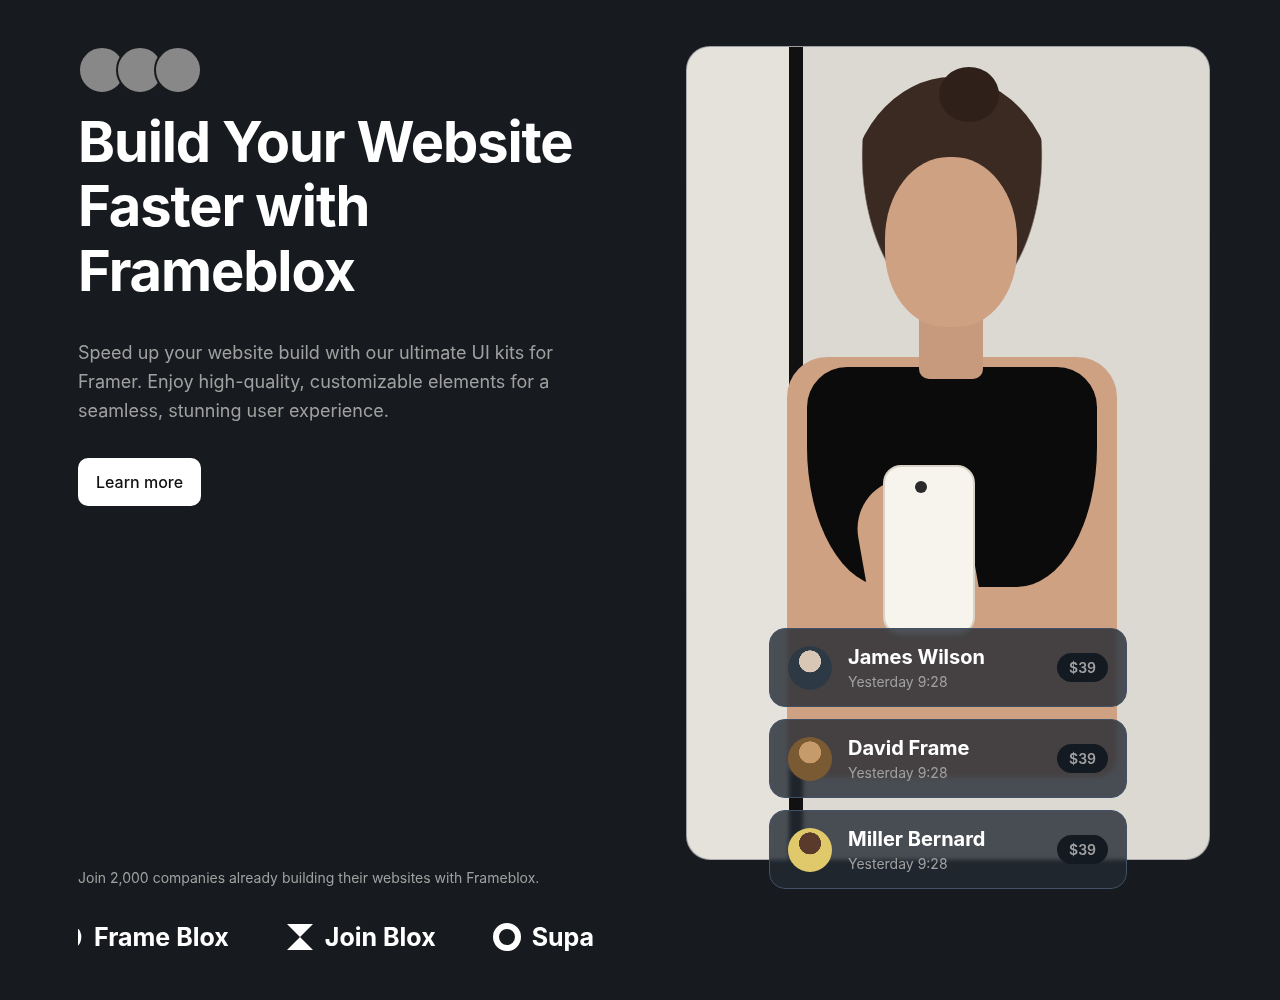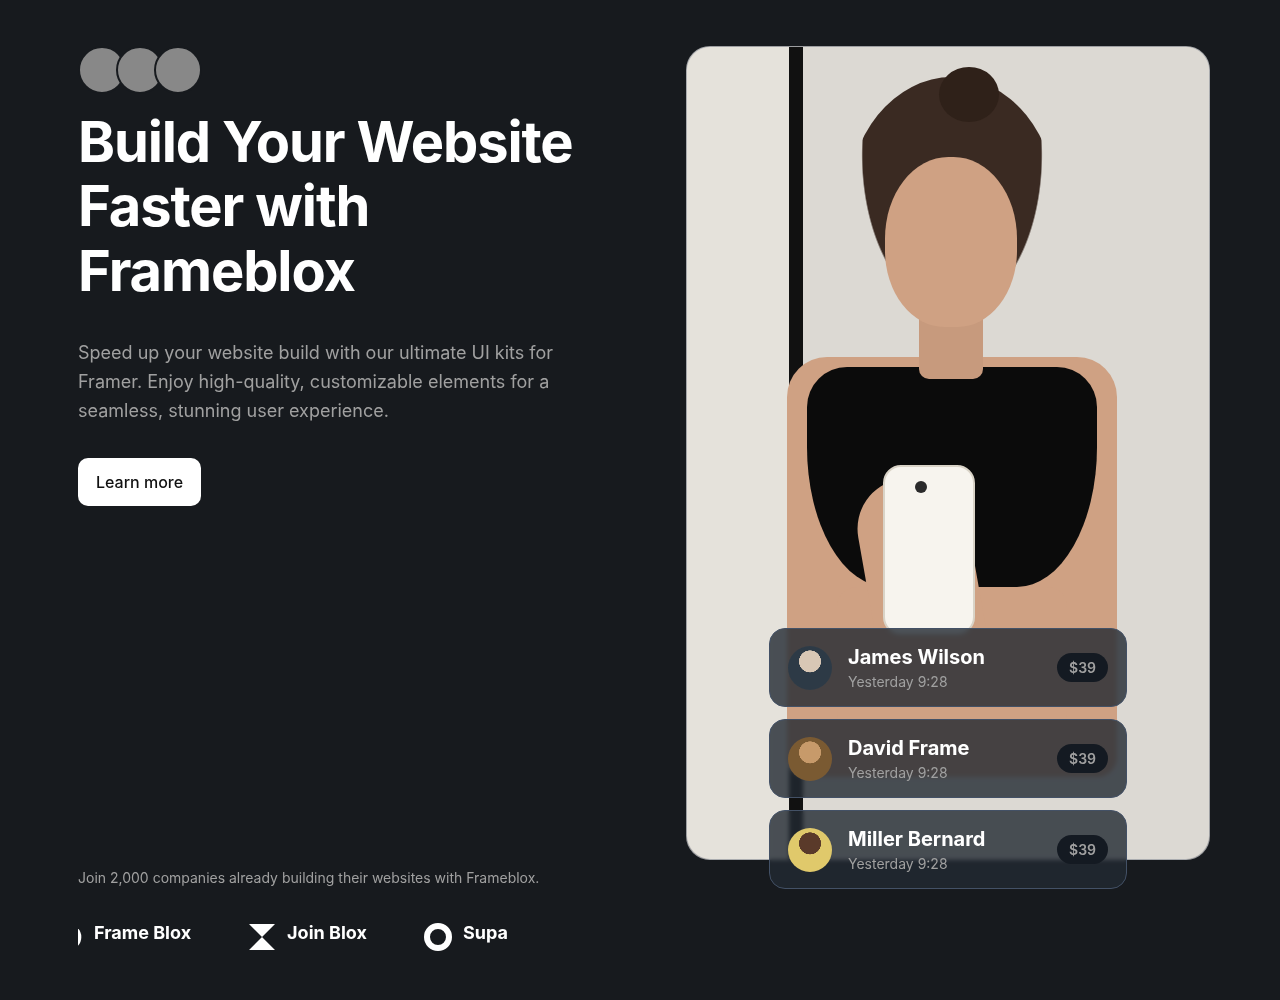--- a/index.html
+++ b/index.html
@@ -84,21 +84,21 @@
   .logo-row{
     margin-top:28px;
     display:flex;
     gap:56px;
     align-items:center;
     overflow:hidden;
     height:46px;
   }
   .brand{
     display:flex;align-items:flex-start;gap:10px;
-    color:#fff;font-weight:700;font-size:18px;white-space:nowrap;
+    color:#fff;font-weight:700;font-size:25px;white-space:nowrap;
   }
   .brand .glyph{display:inline-flex;align-items:center;justify-content:center}
   .brand.shift{margin-left:-10px}
 
   
   .right{
     width:524px;
     height:814px;
     border-radius:24px;
     background:linear-gradient(180deg,#d9d6d0 0%,#c6c2bd 100%);

